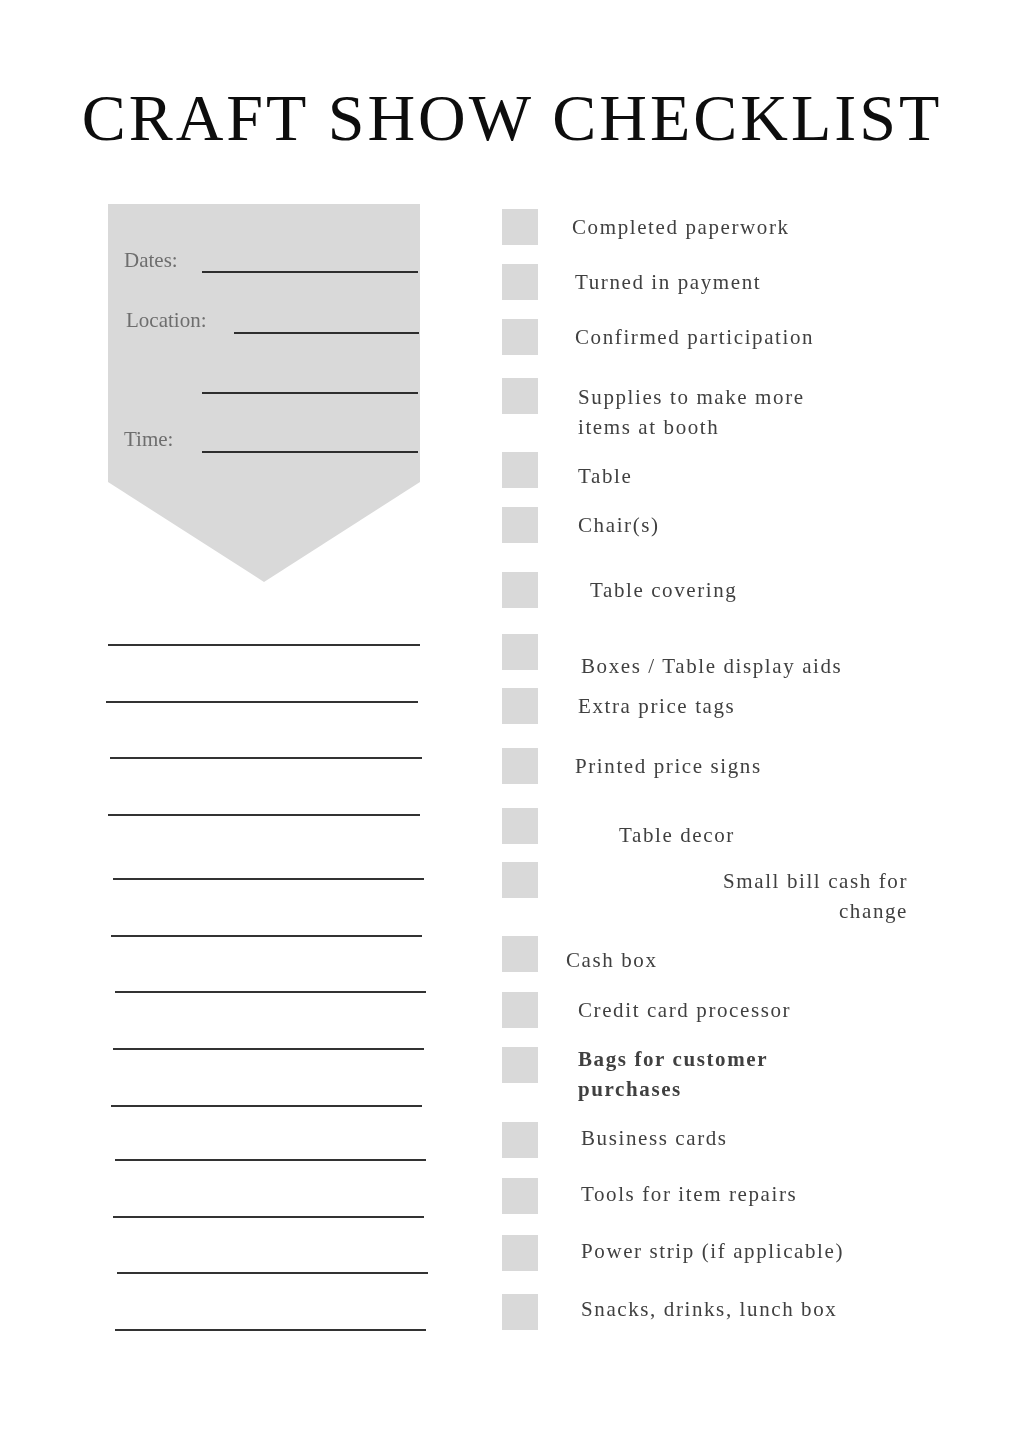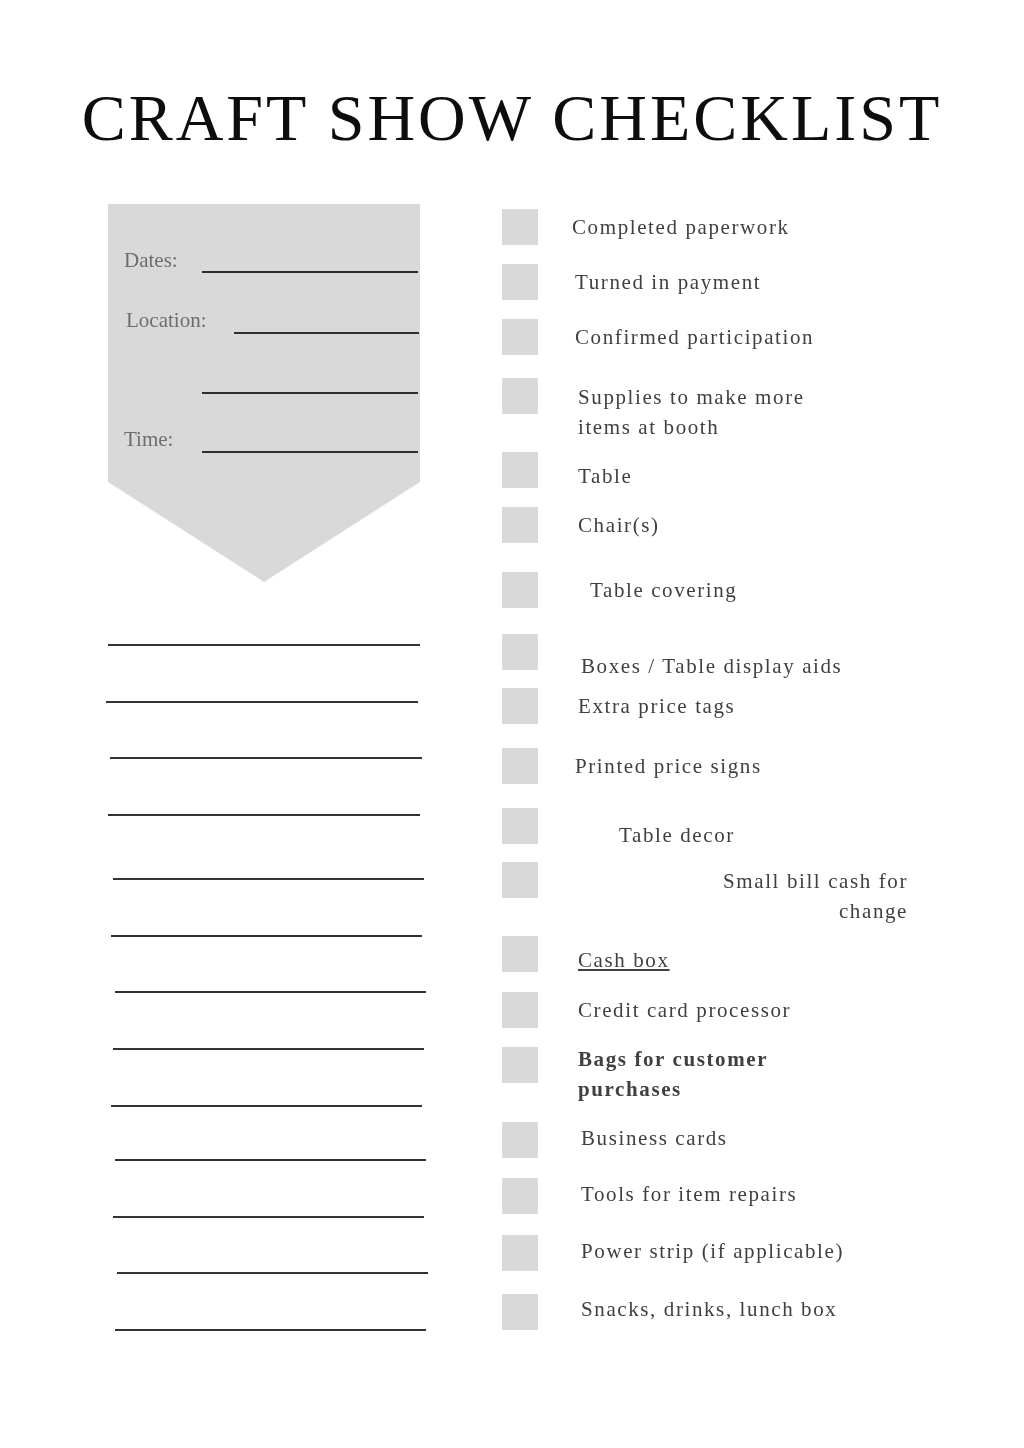--- a/index.html
+++ b/index.html
@@ -170,21 +170,21 @@
     <div class="checkbox"></div>
     <span class="check-label" style="left:73px; top:12px;margin-left:44px;">Table decor</span>
   </div>
   <div class="check-item" style="top:862px;">
     <div class="checkbox"></div>
     <span class="check-label" style="left:76px; top:4px;text-align:right;">Small bill cash for
 change</span>
   </div>
   <div class="check-item" style="top:936px;">
     <div class="checkbox"></div>
-    <span class="check-label" style="left:76px; top:9px;text-decoration:underline;">Cash box</span>
+    <span class="check-label" style="left:64px; top:9px;">Cash box</span>
   </div>
   <div class="check-item" style="top:992px;">
     <div class="checkbox"></div>
     <span class="check-label" style="left:76px; top:3px;">Credit card processor</span>
   </div>
   <div class="check-item" style="top:1047px;">
     <div class="checkbox"></div>
     <span class="check-label" style="left:76px; top:-3px;font-weight:bold;">Bags for customer
 purchases</span>
   </div>

